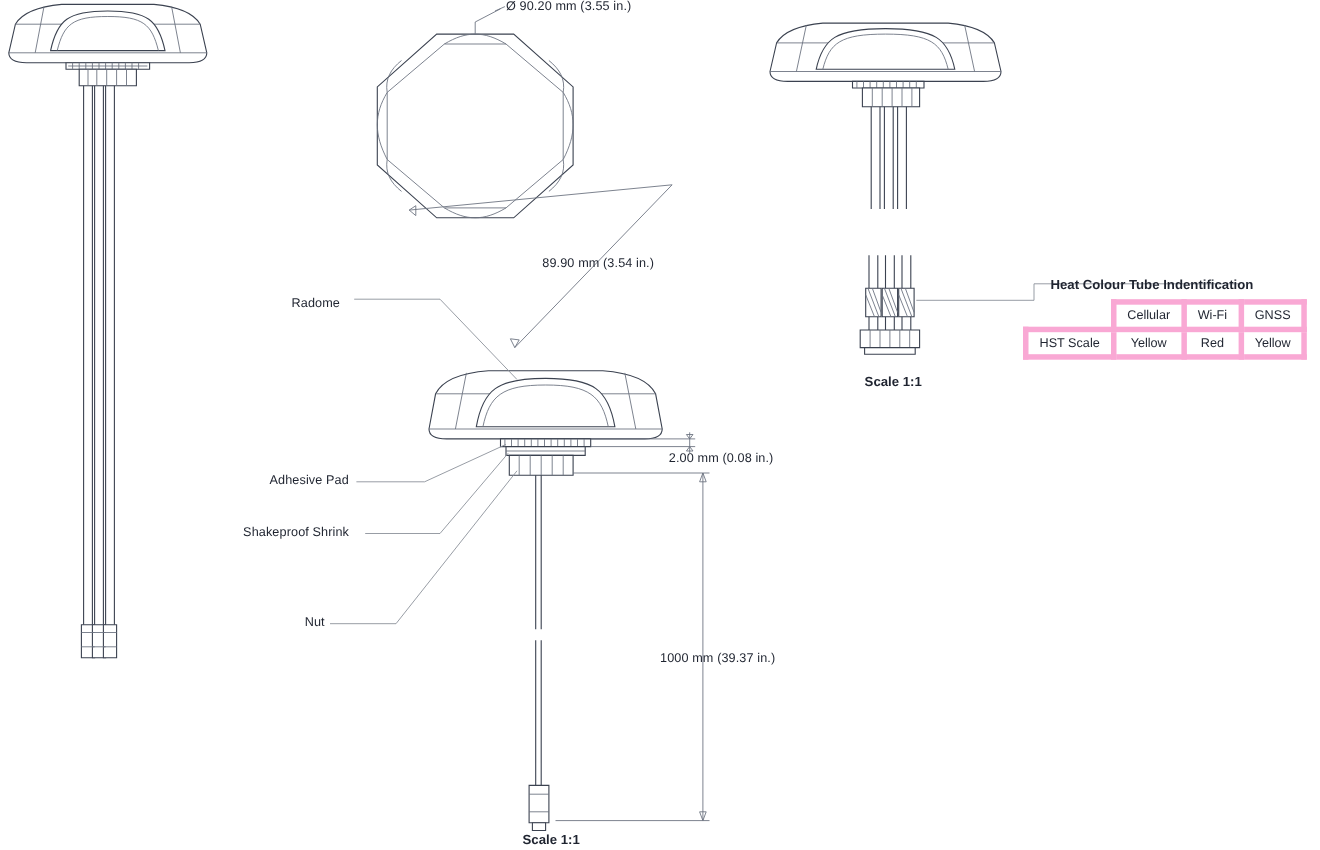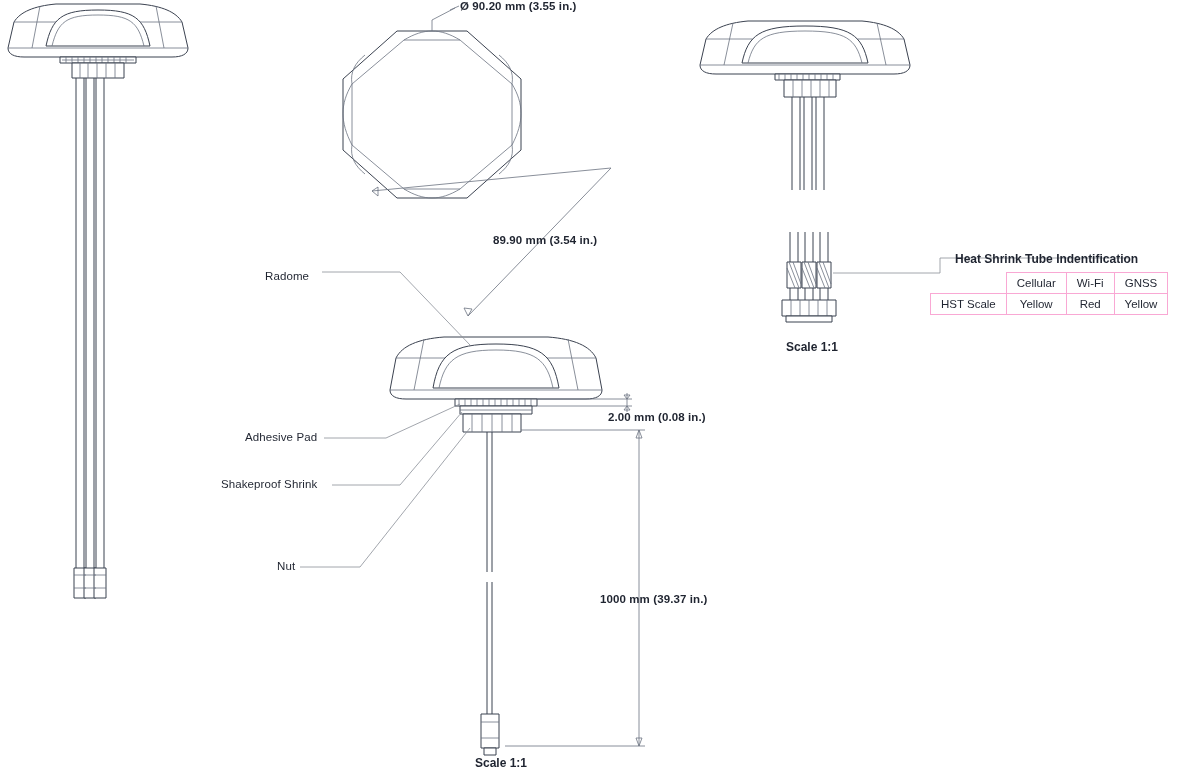--- a/index.html
+++ b/index.html
@@ -18,29 +18,29 @@
   .lead{fill:none;stroke:#8a8f98;stroke-width:0.8;}
   .dim{fill:none;stroke:#6b7280;stroke-width:0.8;}
   .fillw{fill:#ffffff;}
   .lbl{
     position:absolute;
     font-size:11.5px;
     color:#1f2430;
     white-space:nowrap;
     letter-spacing:.1px;
   }
-  .lbl.b{font-weight:bold;}
+  .lbl.b{font-weight:normal;}
   .tbl{
     position:absolute;
     border-collapse:collapse;
     font-size:11.5px;
     color:#1f2430;
   }
   .tbl td{
-    border:1px solid #f9a8d4;
+    border:5px solid #f9a8d4;
     padding:4px 10px;
     text-align:center;
     white-space:nowrap;
   }
   .tbl td.lead-cell{text-align:left;}
   .tbl td.blank{border:none;}
   .ttl{
     position:absolute;
     font-size:12px;
     font-weight:bold;
@@ -200,21 +200,21 @@
   <div class="lbl b" style="left:600px;top:593px;">1000 mm (39.37 in.)</div>
 
   <div class="lbl" style="left:265px;top:270px;">Radome</div>
   <div class="lbl" style="left:245px;top:431px;">Adhesive Pad</div>
   <div class="lbl" style="left:221px;top:478px;">Shakeproof Shrink</div>
   <div class="lbl" style="left:277px;top:560px;">Nut</div>
 
   <div class="ttl" style="left:786px;top:340px;">Scale 1:1</div>
   <div class="ttl" style="left:475px;top:756px;">Scale 1:1</div>
 
-  <div class="ttl" style="left:955px;top:252px;">Heat Shrink Tube Indentification</div>
+  <div class="ttl" style="left:955px;top:252px;">Heat Colour Tube Indentification</div>
 
   <table class="tbl" style="left:930px;top:272px;">
     <tbody>
         <tr>
       <td class="blank"></td>
       <td>Cellular</td>
       <td>Wi-Fi</td>
       <td>GNSS</td>
     </tr>
     <tr>

